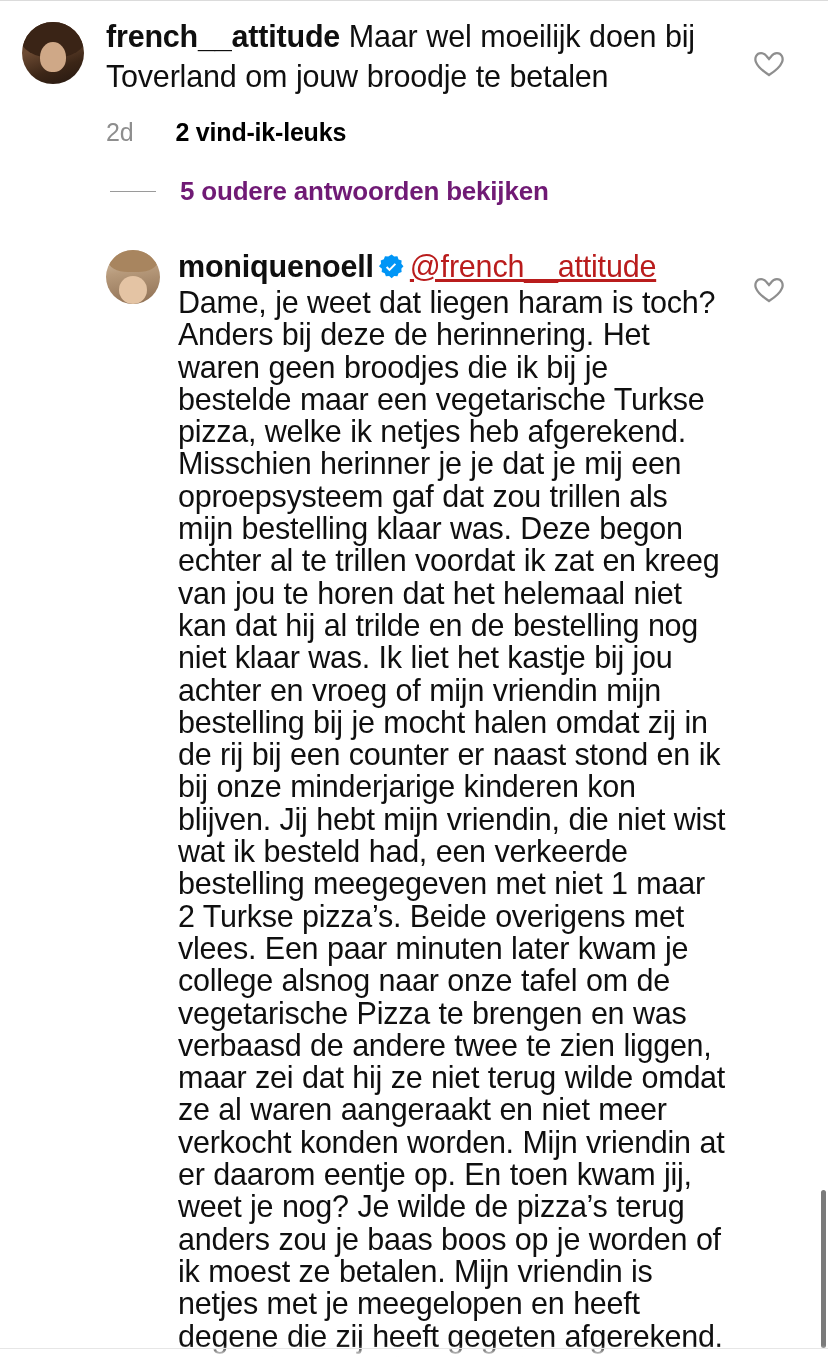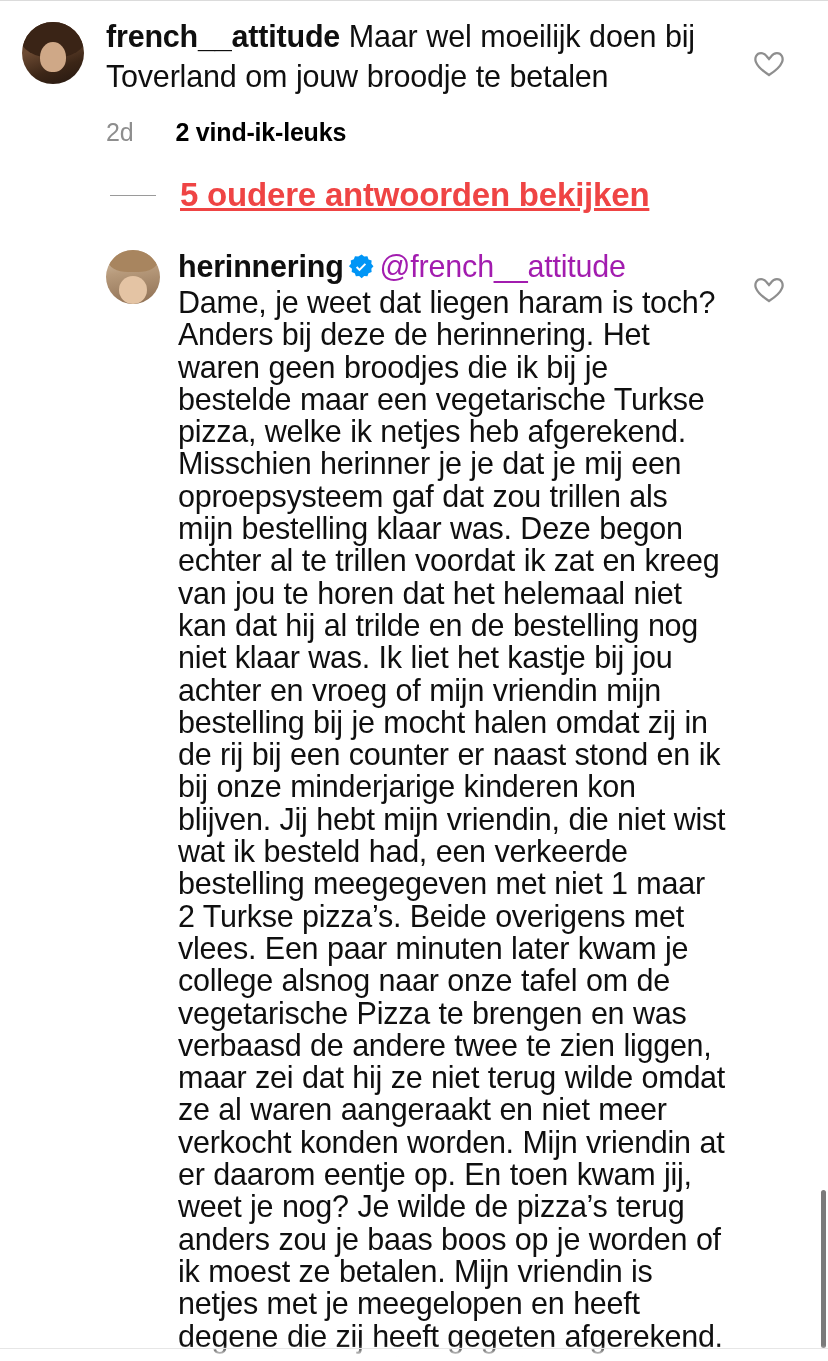--- a/index.html
+++ b/index.html
@@ -111,25 +111,24 @@
     display: flex;
     align-items: center;
   }
   #view-replies .line {
     width: 46px;
     height: 1px;
     background: #9a9a9a;
     margin-right: 24px;
   }
   #view-replies .label {
-    font-size: 33px;
-    color: #ef4444;
+    font-size: 26px;
+    color: #701a75;
     font-weight: 600;
     letter-spacing: -0.2px;
-    text-decoration: underline;
   }
 
   
   #comment-2 {
     position: absolute;
     top: 246px;
     left: 0;
     width: 828px;
     display: flex;
   }
@@ -167,21 +166,21 @@
     white-space: nowrap;
   }
   .c2-header .uname { font-weight: bold; color: #0f0f0f; }
   .verified {
     display: inline-block;
     vertical-align: -3px;
     width: 26px; height: 26px;
     margin: 0 6px 0 4px;
   }
   .verified svg { display: block; width: 100%; height: 100%; }
-  .mention { color: #a21caf; }
+  .mention { color: #b91c1c; text-decoration: underline; }
   .c2-text {
     font-size: 30.5px;
     line-height: 32.3px;
     color: #0f0f0f;
     letter-spacing: -0.25px;
     word-spacing: 0.4px;
     margin-top: 0;
   }
 
   
@@ -236,21 +235,21 @@
 
 <div id="view-replies">
   <span class="line"></span>
   <span class="label">5 oudere antwoorden bekijken</span>
 </div>
 
 <div id="comment-2" class="comment">
   <div class="avatar avatar-2"></div>
   <div class="c2-body">
     <div class="c2-header">
-      <span class="uname">herinnering</span><span class="verified"><svg viewBox="0 0 24 24">
+      <span class="uname">moniquenoell</span><span class="verified"><svg viewBox="0 0 24 24">
             <path fill="#0095f6" d="M12 1.6l2.4 2.1 3.2-.3 1.1 3 3 1.1-.3 3.2 2.1 2.4-2.1 2.4.3 3.2-3 1.1-1.1 3-3.2-.3-2.4 2.1-2.4-2.1-3.2.3-1.1-3-3-1.1.3-3.2L-.4 13l2.1-2.4-.3-3.2 3-1.1 1.1-3 3.2.3z" transform="translate(1.2 -1.1) scale(0.95)"></path>
             <path fill="#ffffff" d="M10.6 15.9l-3.3-3.3 1.3-1.3 2 2 4.8-4.8 1.3 1.3z"></path>
           </svg></span><span class="mention">@french__attitude</span>
     </div>
     <div class="c2-text">Dame, je weet dat liegen haram is toch? Anders bij deze de herinnering. Het waren geen broodjes die ik bij je bestelde maar een vegetarische Turkse pizza, welke ik netjes heb afgerekend. Misschien herinner je je dat je mij een oproepsysteem gaf dat zou trillen als mijn bestelling klaar was. Deze begon echter al te trillen voordat ik zat en kreeg van jou te horen dat het helemaal niet kan dat hij al trilde en de bestelling nog niet klaar was. Ik liet het kastje bij jou achter en vroeg of mijn vriendin mijn bestelling bij je mocht halen omdat zij in de rij bij een counter er naast stond en ik bij onze minderjarige kinderen kon blijven. Jij hebt mijn vriendin, die niet wist wat ik besteld had, een verkeerde bestelling meegegeven met niet 1 maar 2 Turkse pizza’s. Beide overigens met vlees. Een paar minuten later kwam je college alsnog naar onze tafel om de vegetarische Pizza te brengen en was verbaasd de andere twee te zien liggen, maar zei dat hij ze niet terug wilde omdat ze al waren aangeraakt en niet meer verkocht konden worden. Mijn vriendin at er daarom eentje op. En toen kwam jij, weet je nog? Je wilde de pizza’s terug anders zou je baas boos op je worden of ik moest ze betalen. Mijn vriendin is netjes met je meegelopen en heeft degene die zij heeft gegeten afgerekend. De andere nam je terug. Ik</div>
   </div>
 </div>
 
 <div class="heart" id="heart-2">
   <svg viewBox="0 0 24 24" fill="none" stroke="#8e8e8e" stroke-width="1.6">

